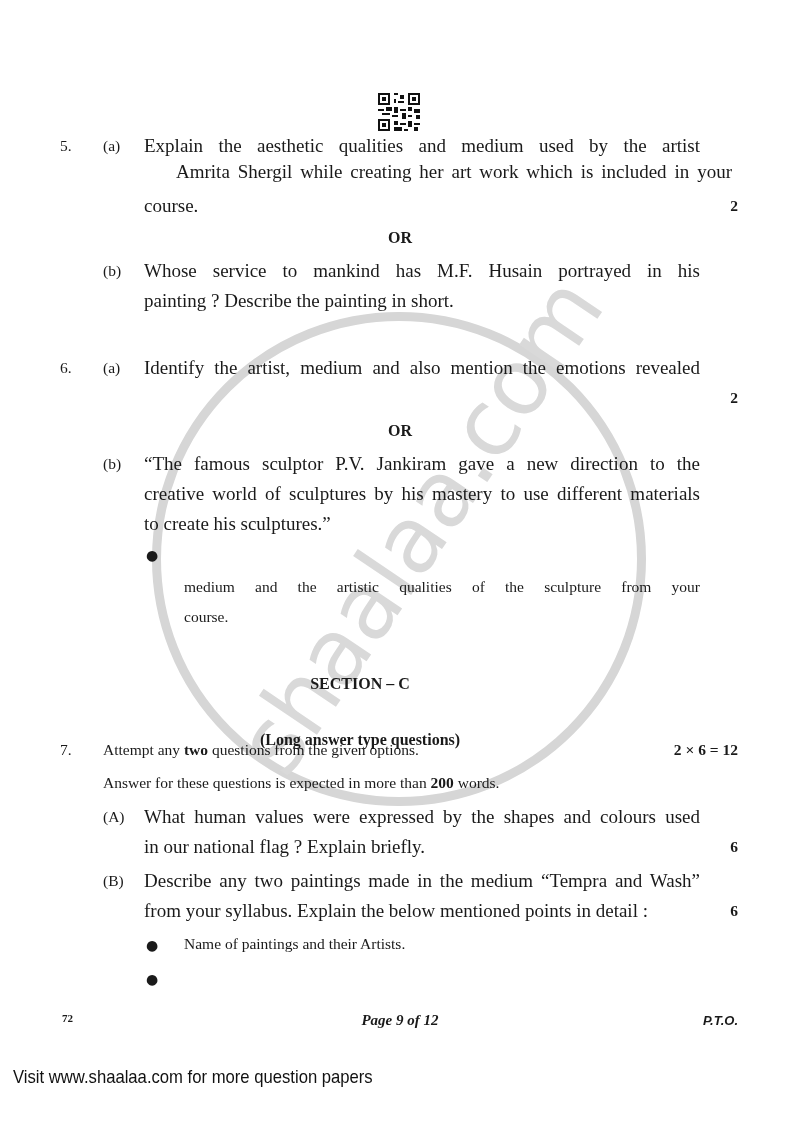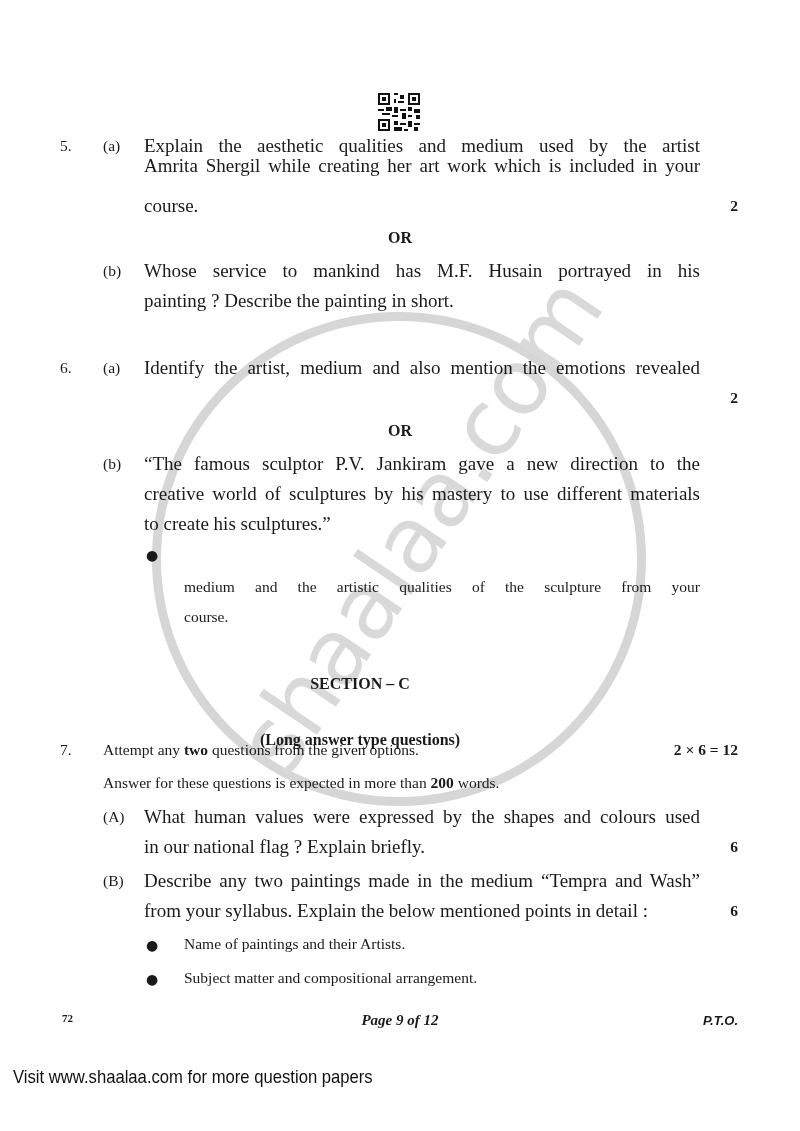--- a/index.html
+++ b/index.html
@@ -79,21 +79,21 @@
       <rect x="13" y="18" width="2" height="1" fill="#111"></rect>
       <rect x="18" y="17" width="2" height="2" fill="#111"></rect>
   </svg>
 
   <div class="wm-circle"></div>
   <div class="wm-text">shaalaa.com</div>
 
   <div class="qnum" style="top:137px;">5.</div>
   <div class="sub" style="top:137px;">(a)</div>
   <div class="body-text justify-all" style="top:131px;">Explain the aesthetic qualities and medium used by the artist</div>
-  <div class="body-text justify-all" style="top:151px;">Amrita Shergil while creating her art work which is included in your</div>
+  <div class="body-text justify-all" style="top:157px;margin-left:32px;">Amrita Shergil while creating her art work which is included in your</div>
   <div class="body-text" style="top:191px;">course.</div>
   <div class="marks" style="top:197px;">2</div>
 
   <div class="or" style="top:229px;">OR</div>
 
   <div class="sub" style="top:262px;">(b)</div>
   <div class="body-text justify-all" style="top:256px;">Whose service to mankind has M.F. Husain portrayed in his</div>
   <div class="body-text" style="top:286px;">painting ? Describe the painting in short.</div>
 
   <div class="qnum" style="top:359px;">6.</div>
@@ -127,20 +127,19 @@
   <div class="marks" style="top:838px;">6</div>
 
   <div class="sub" style="top:872px;">(B)</div>
   <div class="body-text justify-all" style="top:866px;">Describe any two paintings made in the medium “Tempra and Wash”</div>
   <div class="body-text" style="top:896px;">from your syllabus. Explain the below mentioned points in detail :</div>
   <div class="marks" style="top:902px;">6</div>
 
   <div class="bullet" style="top:937px;">●</div>
   <div class="bullet-text" style="top:929px;">Name of paintings and their Artists.</div>
   <div class="bullet" style="top:971px;">●</div>
-  <div class="bullet-text" style="top:963px;">Subject matter and compositional arrangement.</div>
 
   <div class="footer-l">72</div>
   <div class="footer-c">Page 9 of 12</div>
   <div class="footer-r">P.T.O.</div>
 
   <div class="visit">Visit www.shaalaa.com for more question papers</div>
 </div>
 
 </body></html>

